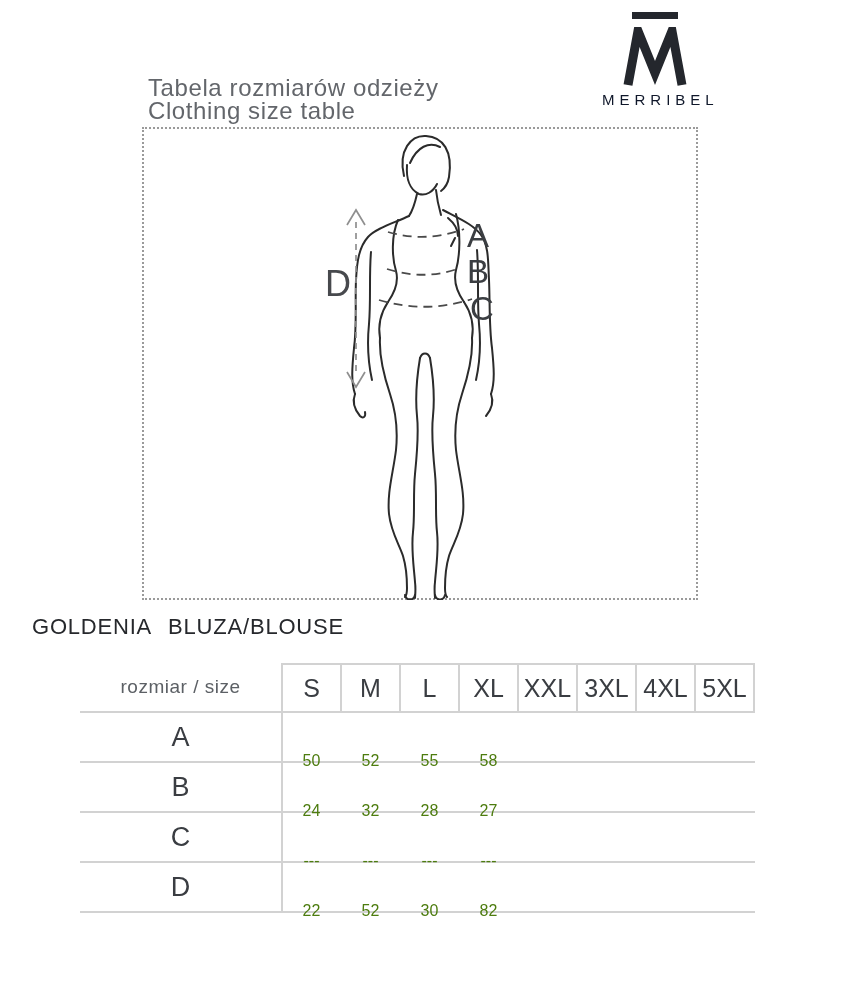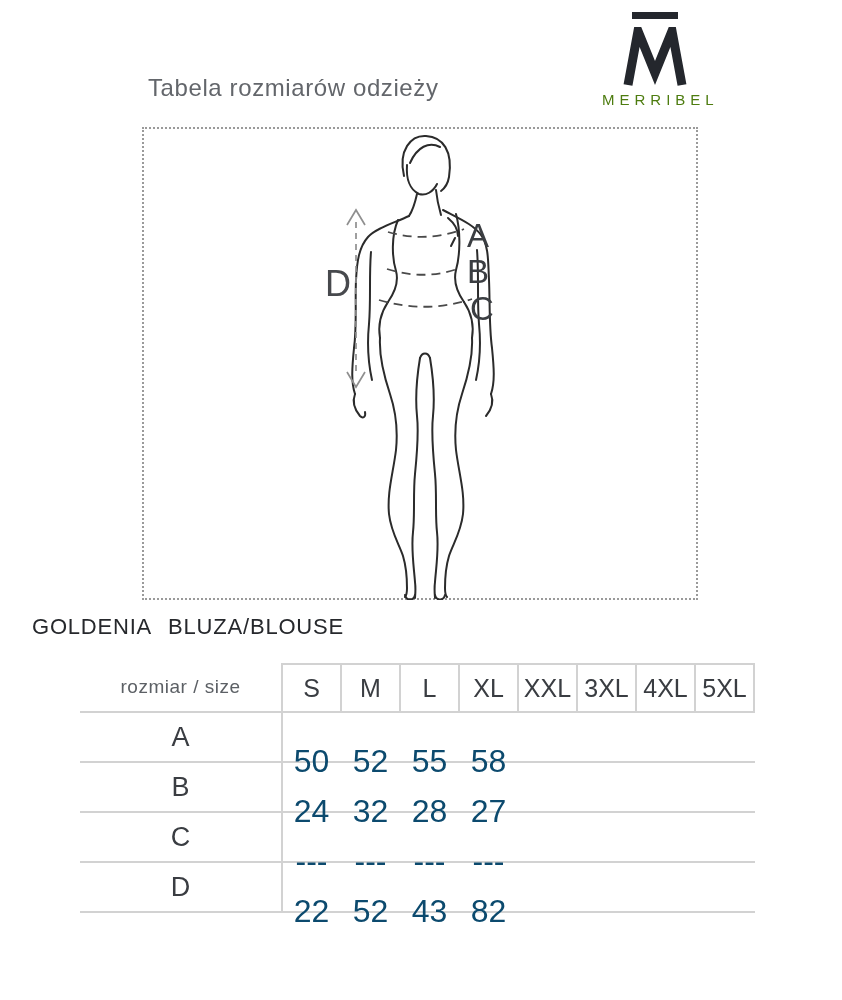--- a/index.html
+++ b/index.html
@@ -19,21 +19,21 @@
   .abs{position:absolute;}
 
   
   .page-titles{left:148px;top:76px;line-height:23px;font-size:24px;
     color:var(--text-gray);letter-spacing:.6px;font-weight:300;}
 
   
   .logo{left:597px;top:12px;width:115px;text-align:center;}
   .logo-bar{width:46px;height:7px;background:#24272d;margin:0 auto 8px auto;}
   .logo-m{display:block;margin:0 auto;}
-  .logo-name{font-size:15px;letter-spacing:5px;color:#4d7c0f;margin-top:4px;
+  .logo-name{font-size:15px;letter-spacing:5px;color:#0f172a;margin-top:4px;
     padding-left:5px;font-weight:400;}
 
   
   .size-box{left:142px;top:127px;width:556px;height:473px;
     border:2px dotted var(--dash-gray);}
 
   .figure-svg{left:310px;top:130px;}
   .sketch{stroke:var(--sketch);stroke-width:2;fill:none;
     stroke-linecap:round;stroke-linejoin:round;}
   .measure-dash{stroke:#4a4a4a;stroke-width:1.8;fill:none;stroke-dasharray:9 6;}
@@ -52,27 +52,28 @@
   .size-table{left:80px;top:663px;display:grid;
     grid-template-columns:203px repeat(8,59px);grid-auto-rows:50px;
     color:var(--table-text);text-align:right;}
   .cell{border-right:2px solid var(--border-gray);
     border-bottom:2px solid var(--border-gray);
     display:flex;align-items:center;justify-content:center;}
   .cell.top{border-top:2px solid var(--border-gray);}
   .cell.corner{font-size:19px;color:#5c6065;letter-spacing:.5px;}
   .cell.colhead{font-size:25px;font-weight:300;}
   .cell.rowhead{font-size:27px;font-weight:300;}
-  .cell.val{font-size:32px;color:#0c4a6e;margin-top:48px;}
+  .cell.val{font-size:16px;color:#4d7c0f;margin-top:48px;}
 </style>
 </head>
 <body>
 
 <div class="abs page-titles">
   <div>Tabela rozmiarów odzieży</div>
+  <div>Clothing size table</div>
 </div>
 
 <div class="abs logo">
   <div class="logo-bar"></div>
   <svg class="logo-m" width="64" height="60" viewBox="0 0 64 60">
     <path d="M5,58 L15,4 L32,46 L49,4 L59,58" fill="none" stroke="#24272d" stroke-width="9" stroke-linejoin="miter" stroke-miterlimit="12"></path>
   </svg>
   <div class="logo-name">MERRIBEL</div>
 </div>
 
@@ -173,19 +174,19 @@
   <div class="cell val">---</div>
   <div class="cell val">---</div>
   <div class="cell val"></div>
   <div class="cell val"></div>
   <div class="cell val"></div>
   <div class="cell val"></div>
 
   <div class="cell rowhead">D</div>
   <div class="cell val">22</div>
   <div class="cell val">52</div>
-  <div class="cell val">43</div>
+  <div class="cell val">30</div>
   <div class="cell val">82</div>
   <div class="cell val"></div>
   <div class="cell val"></div>
   <div class="cell val"></div>
   <div class="cell val"></div>
 </div>
 
 </body></html>

